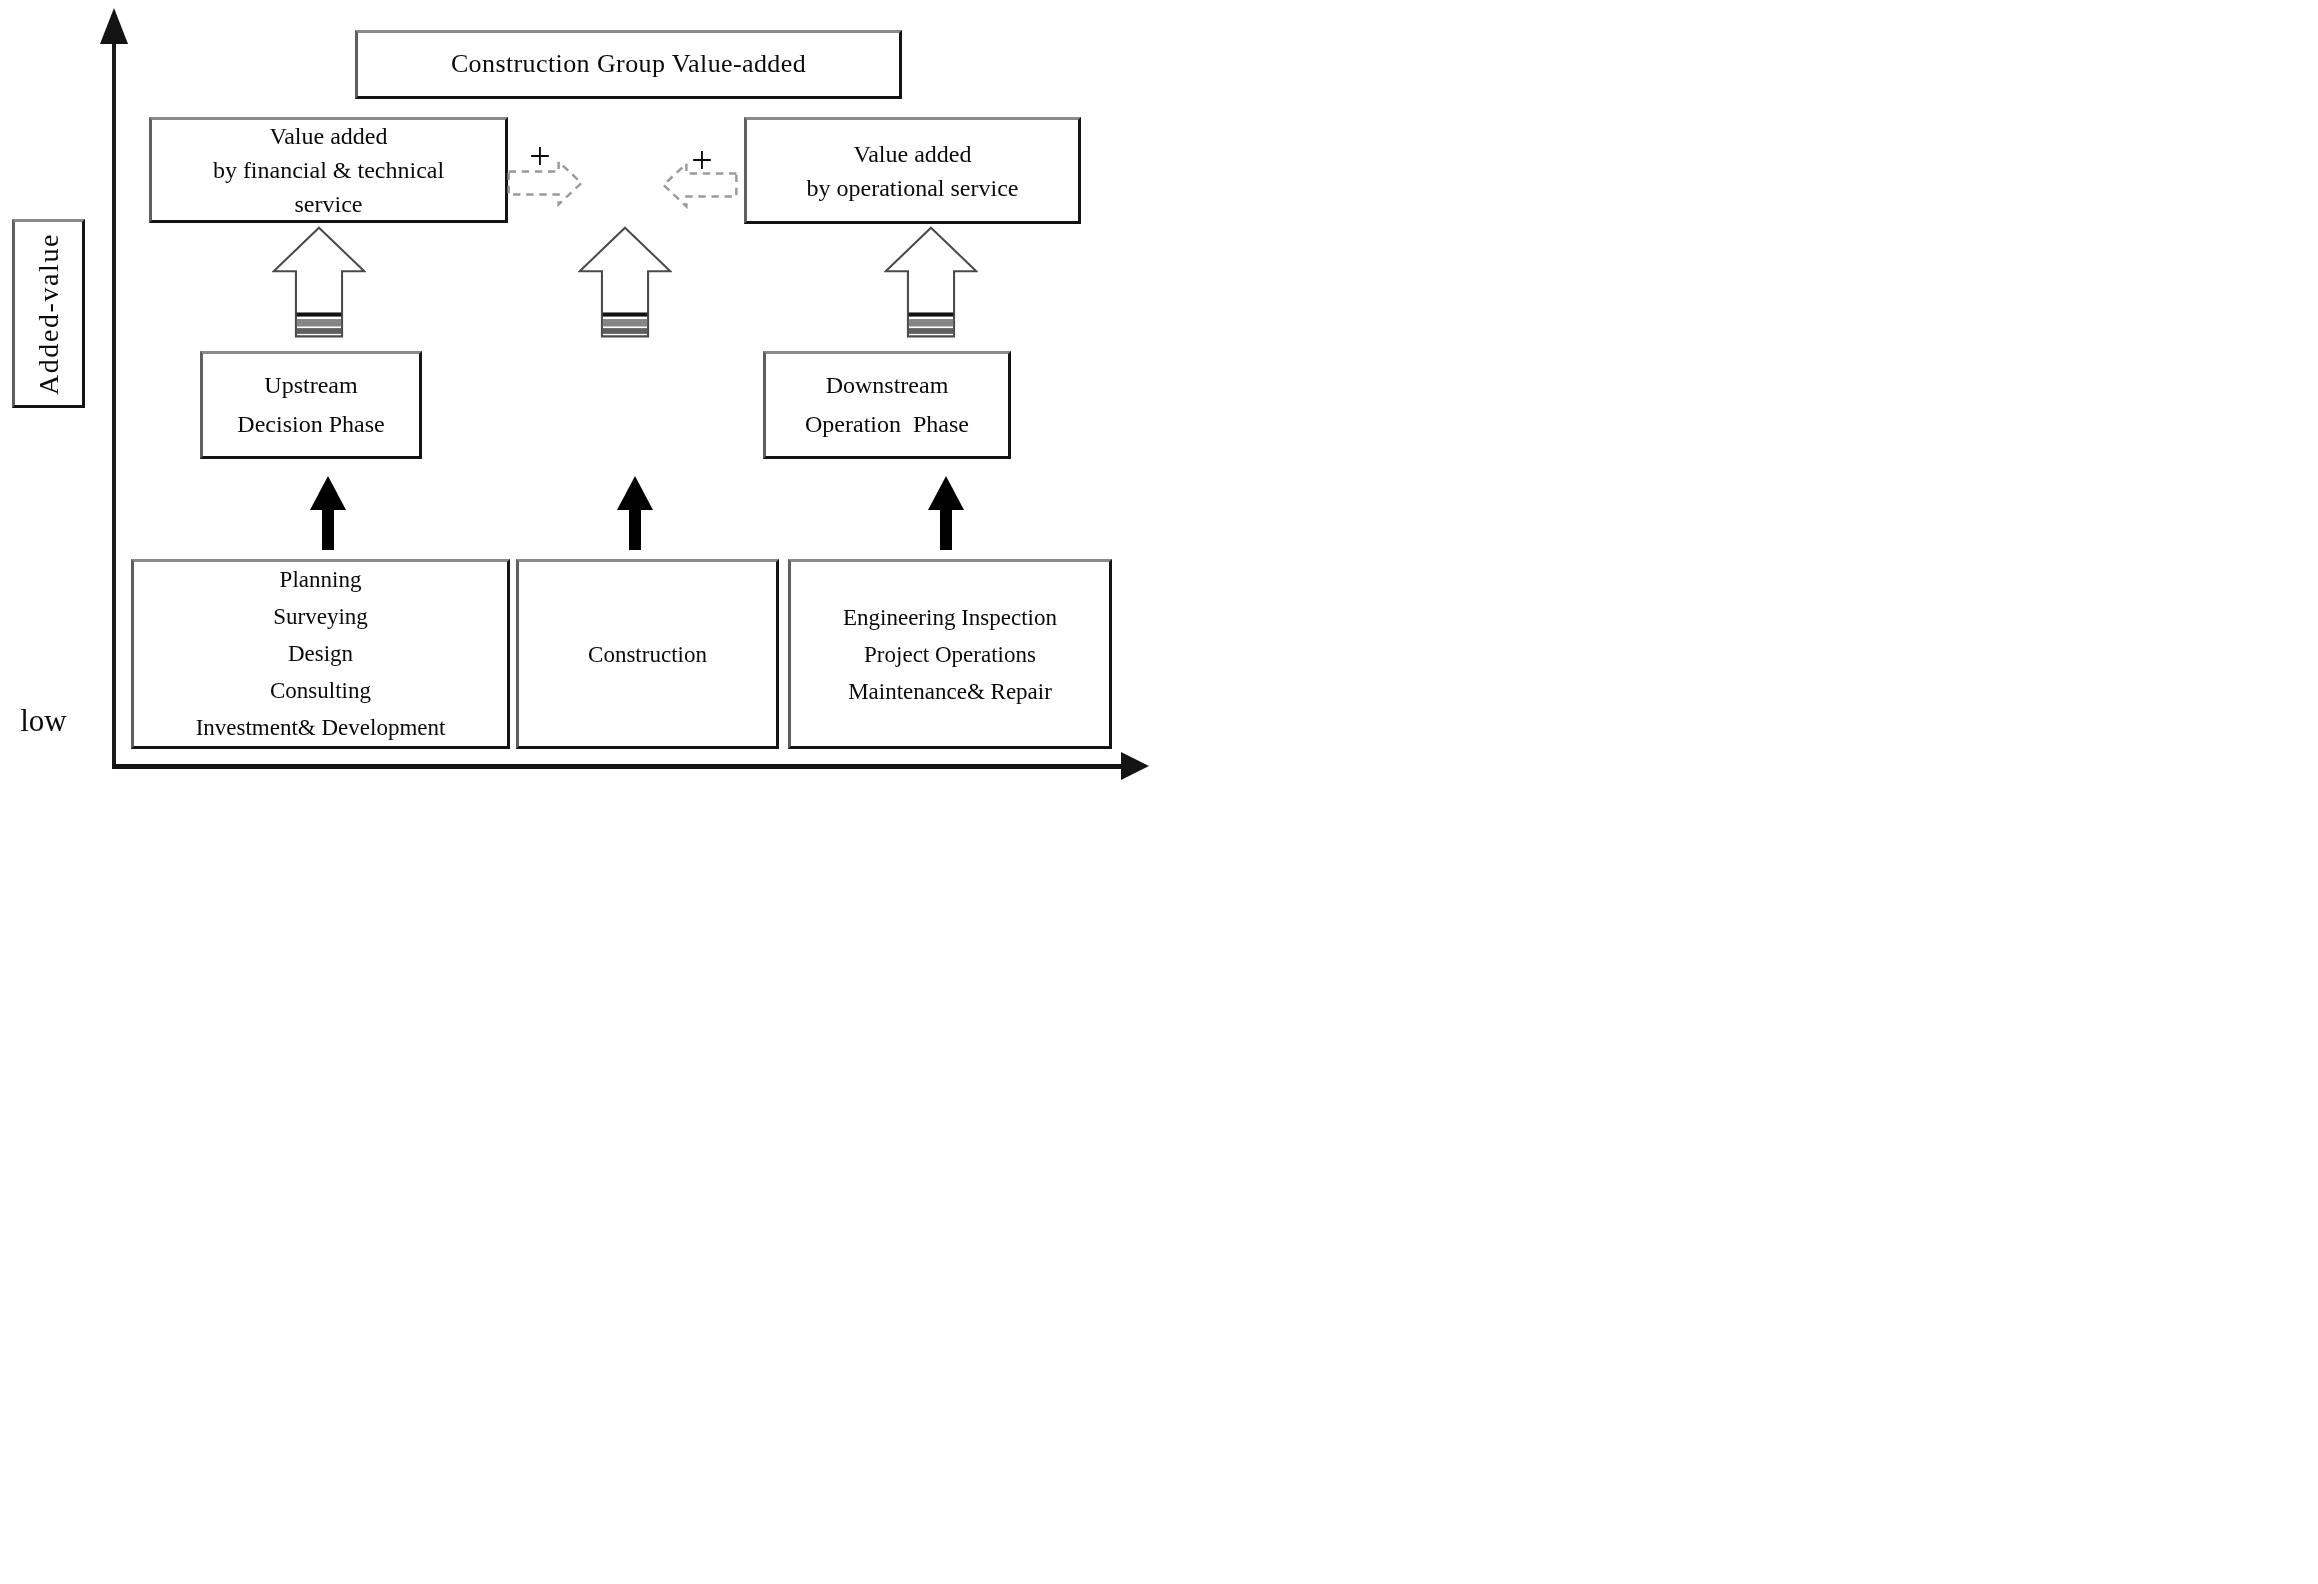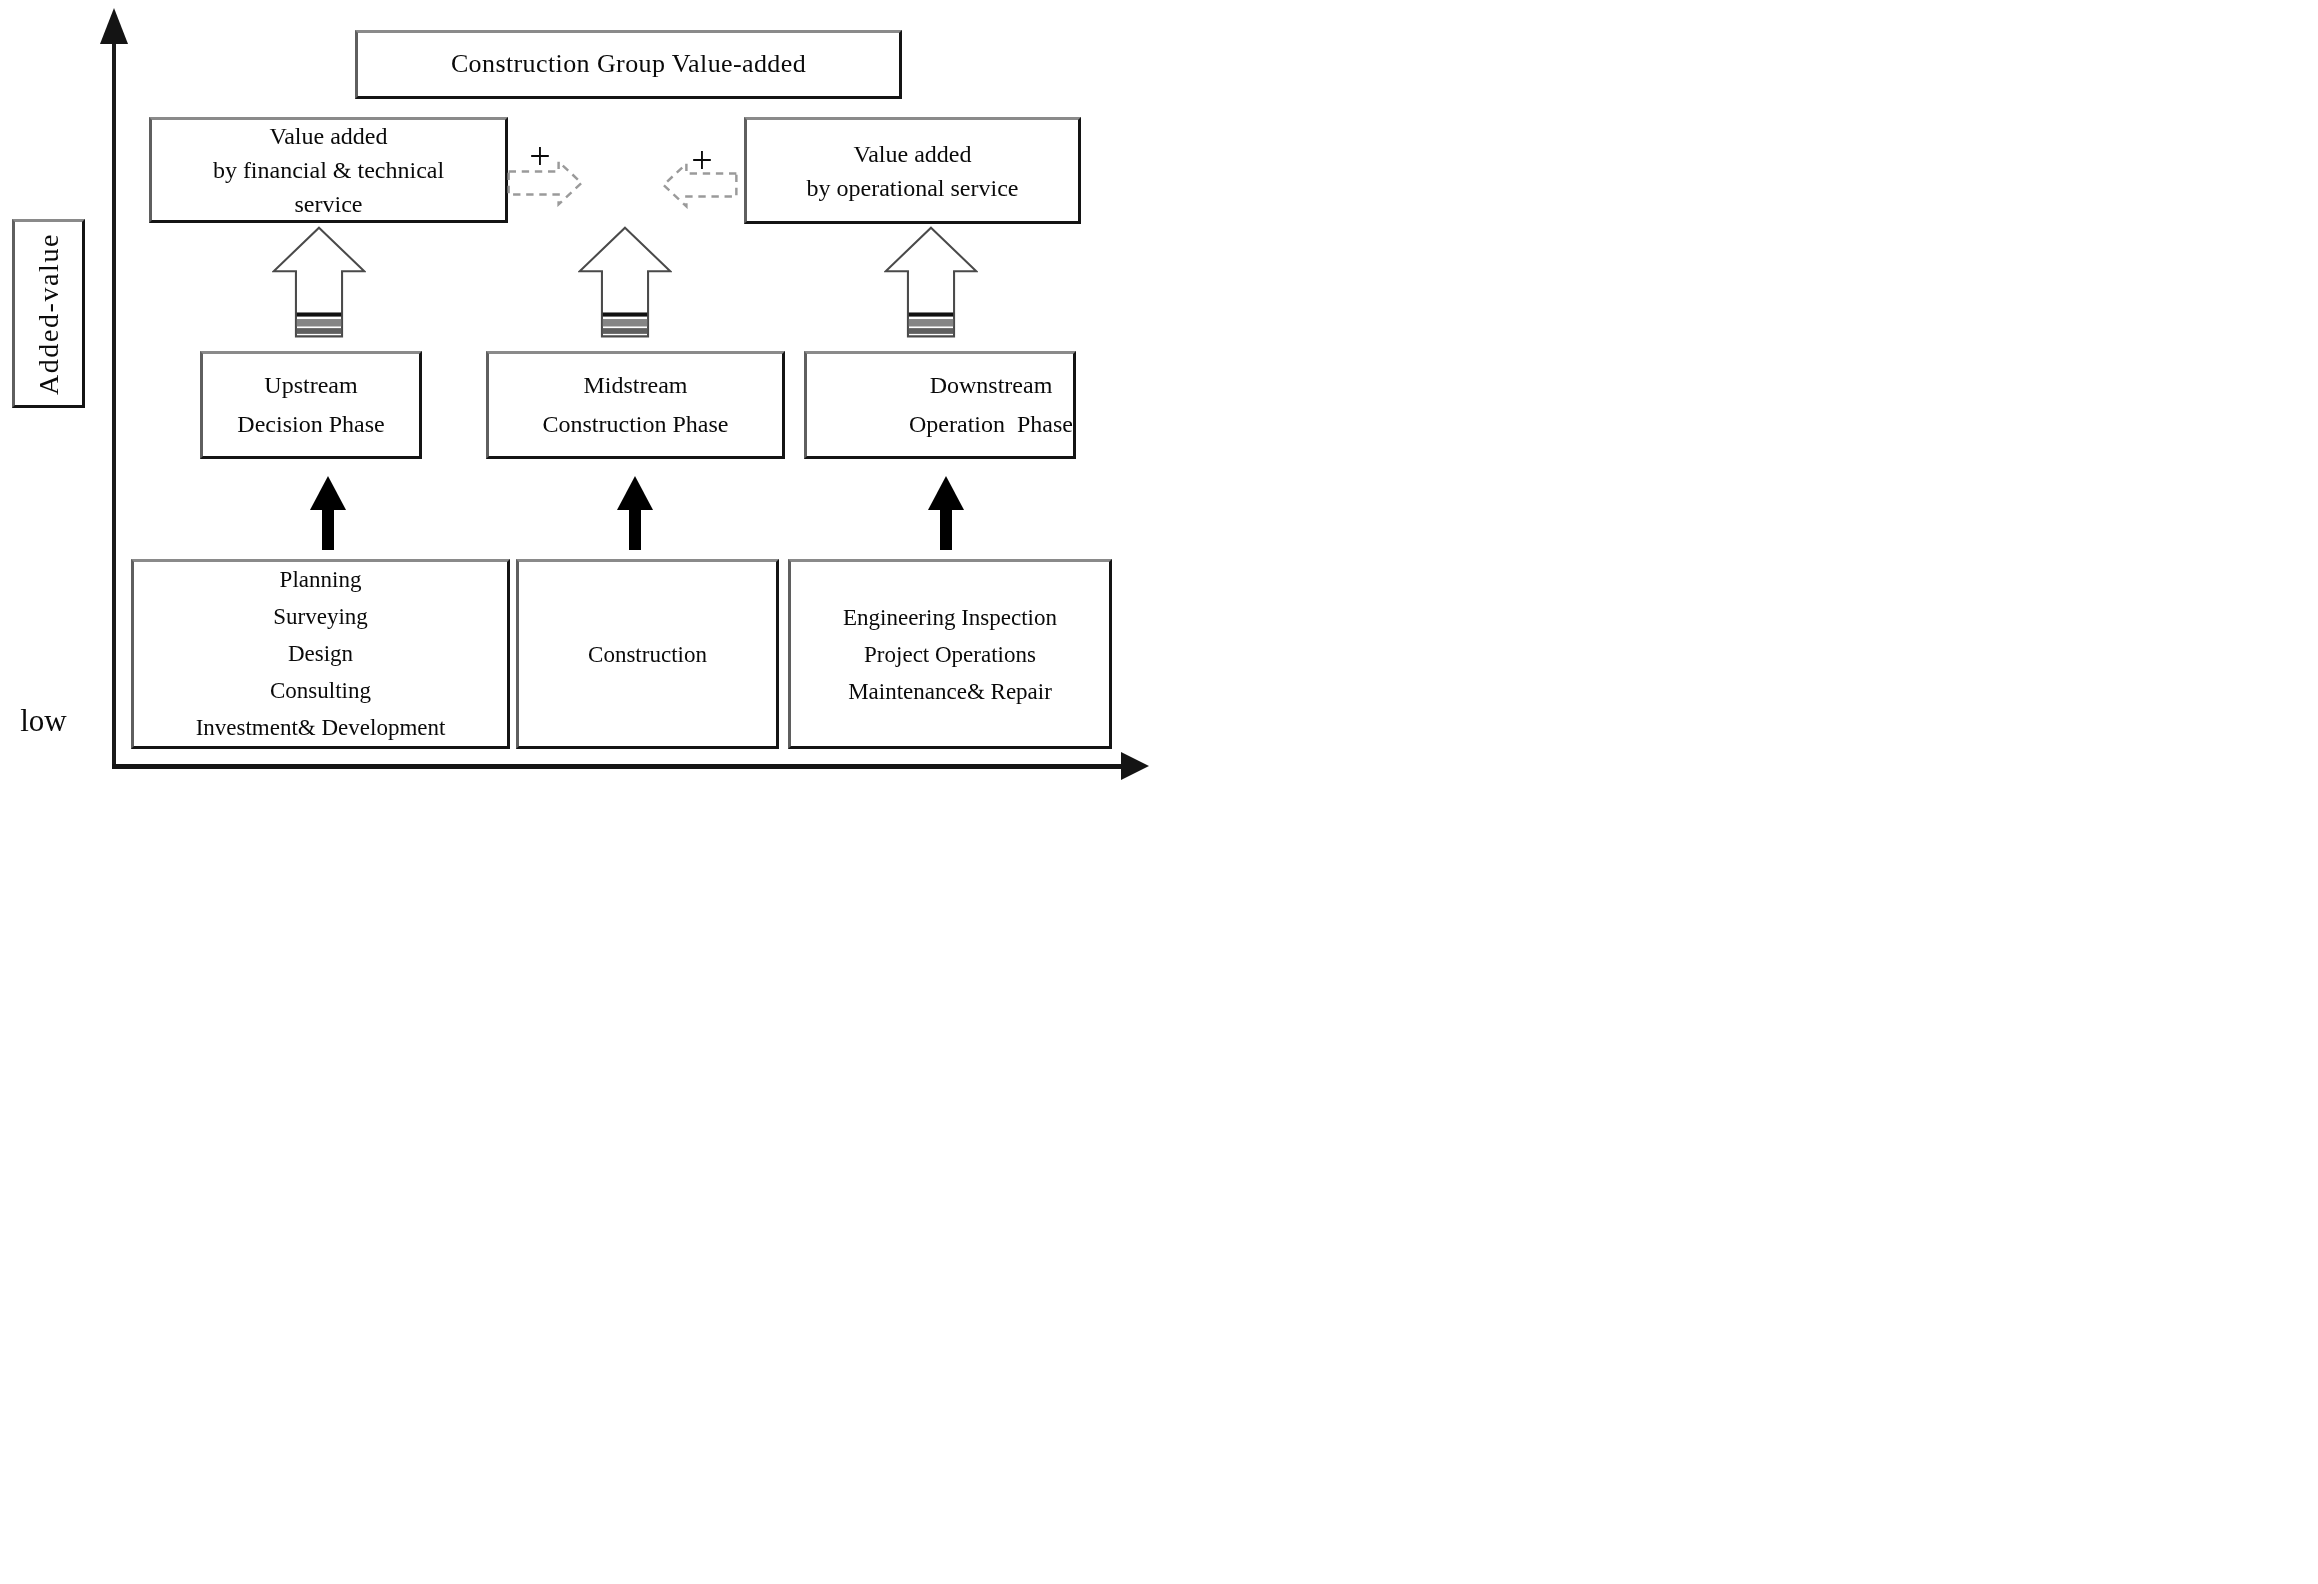--- a/index.html
+++ b/index.html
@@ -18,21 +18,21 @@
     text-align:center;
   }
   .multiline { white-space:pre-wrap; }
 
   .title-box   { left:355px; top:29.5px;  width:547px; height:69px;  font-size:26px; letter-spacing:0.4px; }
   .vbox-left   { left:149px; top:117px; width:359px; height:106px; font-size:24px; line-height:34px; }
   .vbox-right  { left:744px; top:117px; width:337px; height:107px; font-size:24px; line-height:34px; }
   .pbox        { top:351px; height:108px; font-size:24px; line-height:39px; }
   .pbox-up     { left:200px; width:222px; }
   .pbox-mid    { left:486px; width:299px; }
-  .pbox-down   { left:804px; width:272px;align-items:flex-end; }
+  .pbox-down   { left:763px; width:248px; }
   .abox        { top:559px; height:190px; font-size:23px; line-height:37px; }
   .abox-up     { left:131px; width:379px;justify-content:flex-end; }
   .abox-mid    { left:516px; width:263px; }
   .abox-down   { left:788px; width:324px;text-align:center; }
 
   
   .ylabel-box  { left:12.3px; top:219px; width:73px; height:189px; }
   .ylabel-box span {
     display:block; transform:rotate(-90deg); white-space:nowrap;
     font-size:28px; letter-spacing:1.6px;
@@ -115,24 +115,20 @@
     <polygon points="57,2 112,55 85,55 85,134 29,134 29,55 2,55" fill="#ffffff" stroke="#4a4a4a" stroke-width="2.5"></polygon>
     <rect x="30" y="105" width="54" height="5" fill="#111111"></rect>
     <rect x="30" y="113" width="54" height="9" fill="#858585"></rect>
     <rect x="30" y="124" width="54" height="7" fill="#5f5f5f"></rect>
   </svg>
 
   <div class="dbox pbox pbox-up">
     <span class="multiline">Upstream
 Decision Phase</span>
   </div>
-  <div class="dbox pbox pbox-mid">
-    <span class="multiline">Midstream
-Construction Phase</span>
-  </div>
   <div class="dbox pbox pbox-down">
     <span class="multiline">Downstream
 Operation  Phase</span>
   </div>
 
   <div class="abs solid-arrow" style="left:310px;">
     <div class="head"></div>
       <div class="shaft"></div>
   </div>
   <div class="abs solid-arrow" style="left:617px;">

